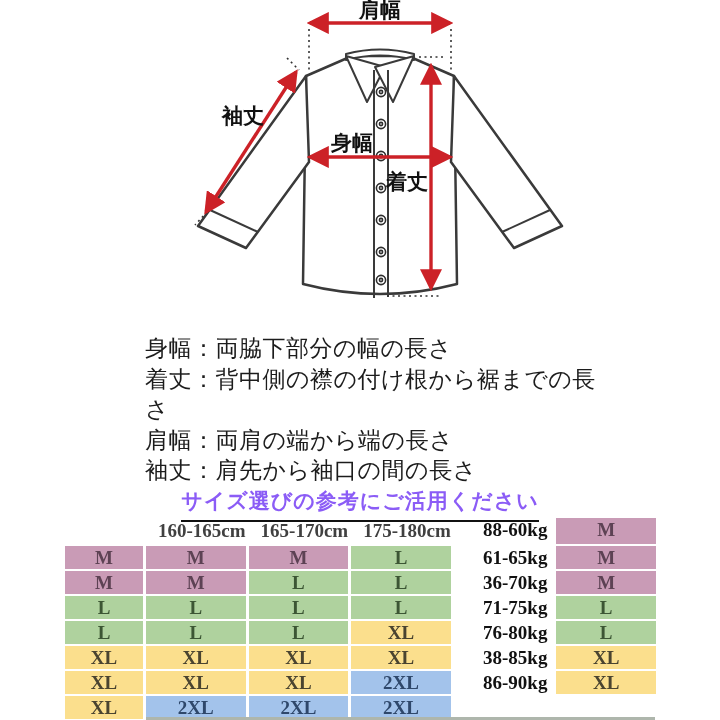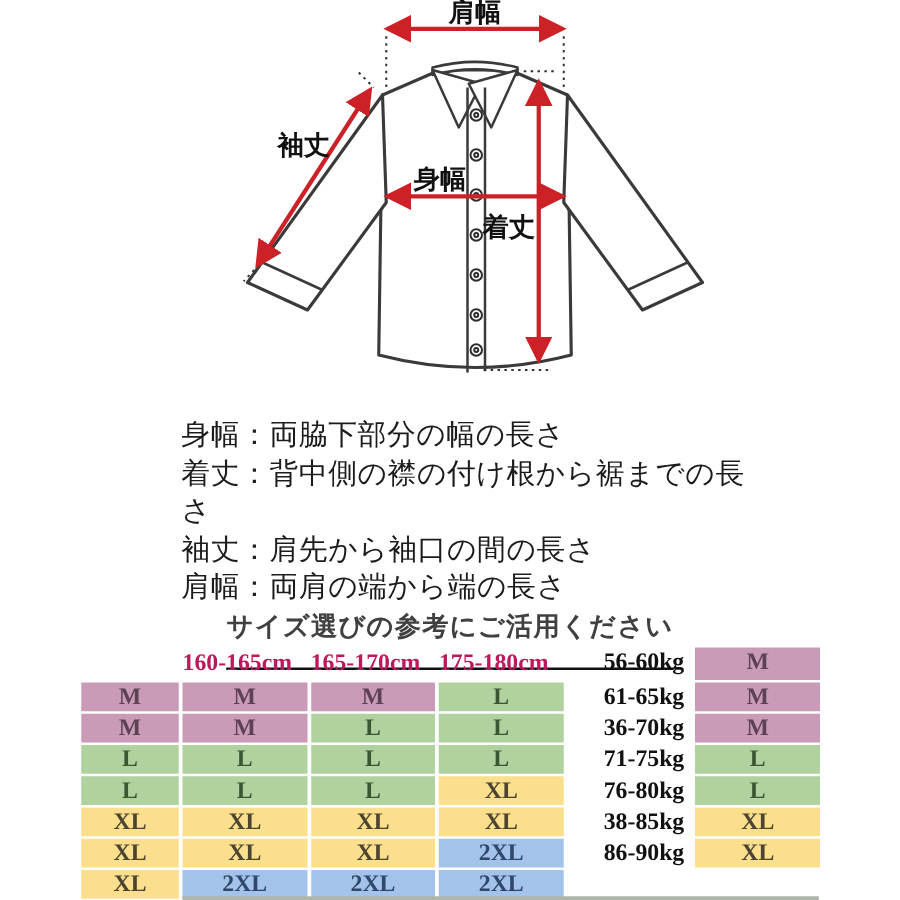--- a/index.html
+++ b/index.html
@@ -11,31 +11,31 @@
   #diagram { position:absolute; left:0; top:0; }
   #diagram text { font-family:"DejaVu Sans",sans-serif; font-weight:bold; font-size:21px; fill:#111; }
 
   .descriptions {
     position:absolute; left:145px; top:333px; width:470px;
     font-size:23px; line-height:30.5px; color:#1c1c1c; letter-spacing:0.5px;
   }
 
   .table-title-wrap { position:absolute; left:0; top:487px; width:720px; text-align:center; }
   .table-title {
-    display:inline-block; font-size:21px; font-weight:bold; color:#404040;
-    border-bottom:2.5px solid #111; padding-bottom:19px; letter-spacing:1px;
+    display:inline-block; font-size:21px; font-weight:bold; color:#8b5cf6;
+    border-bottom:2.5px solid #111; padding-bottom:5px; letter-spacing:1px;
   }
 
   .size-table {
     position:absolute; left:65px; top:518px; width:591px;
     display:grid; grid-template-columns:78px repeat(5,1fr);
     grid-template-rows:26px repeat(7,23px); column-gap:3px; row-gap:2px;
     font-family:"Liberation Serif","DejaVu Serif",serif; font-weight:bold;
   }
-  .col-header { font-size:19px; color:#be185d; text-align:left; line-height:26px; white-space:nowrap; }
+  .col-header { font-size:19px; color:#404040; text-align:right; line-height:26px; white-space:nowrap; }
   .row-label  { font-size:19px; color:#111; text-align:right; line-height:23px; padding-right:6px; white-space:nowrap; }
   .size-cell  { font-size:19px; text-align:center; line-height:23px; }
   .corner     { background:transparent; }
 
   .table-bottom-sliver {
     position:absolute; left:146px; top:717px; width:509px; height:3px; background:#aeb6ac;
   }
 </style>
 </head>
 <body>
@@ -100,35 +100,35 @@
 
   <text x="380" y="17" text-anchor="middle">肩幅</text>
   <text x="243" y="123" text-anchor="middle">袖丈</text>
   <text x="352" y="150" text-anchor="middle">身幅</text>
   <text x="407" y="189" text-anchor="middle">着丈</text>
 </svg>
 
 <div class="descriptions">
   <div>身幅：両脇下部分の幅の長さ</div>
   <div>着丈：背中側の襟の付け根から裾までの長さ</div>
+  <div>肩幅：両肩の端から端の長さ</div>
   <div>袖丈：肩先から袖口の間の長さ</div>
-  <div>肩幅：両肩の端から端の長さ</div>
 </div>
 
 <div class="table-title-wrap">
   <span class="table-title">サイズ選びの参考にご活用ください</span>
 </div>
 
 <div class="size-table">
   <div class="corner"></div>
   <div class="col-header">160-165cm</div>
   <div class="col-header">165-170cm</div>
   <div class="col-header">175-180cm</div>
 
-  <div class="row-label">56-60kg</div>
+  <div class="row-label">88-60kg</div>
   <div class="size-cell" style="background-color: rgb(201, 155, 182); color: rgb(93, 66, 84);">M</div>
   <div class="size-cell" style="background-color: rgb(201, 155, 182); color: rgb(93, 66, 84);">M</div>
   <div class="size-cell" style="background-color: rgb(201, 155, 182); color: rgb(93, 66, 84);">M</div>
   <div class="size-cell" style="background-color: rgb(201, 155, 182); color: rgb(93, 66, 84);">M</div>
   <div class="size-cell" style="background-color: rgb(175, 210, 158); color: rgb(60, 86, 52);">L</div>
 
   <div class="row-label">61-65kg</div>
   <div class="size-cell" style="background-color: rgb(201, 155, 182); color: rgb(93, 66, 84);">M</div>
   <div class="size-cell" style="background-color: rgb(201, 155, 182); color: rgb(93, 66, 84);">M</div>
   <div class="size-cell" style="background-color: rgb(201, 155, 182); color: rgb(93, 66, 84);">M</div>

